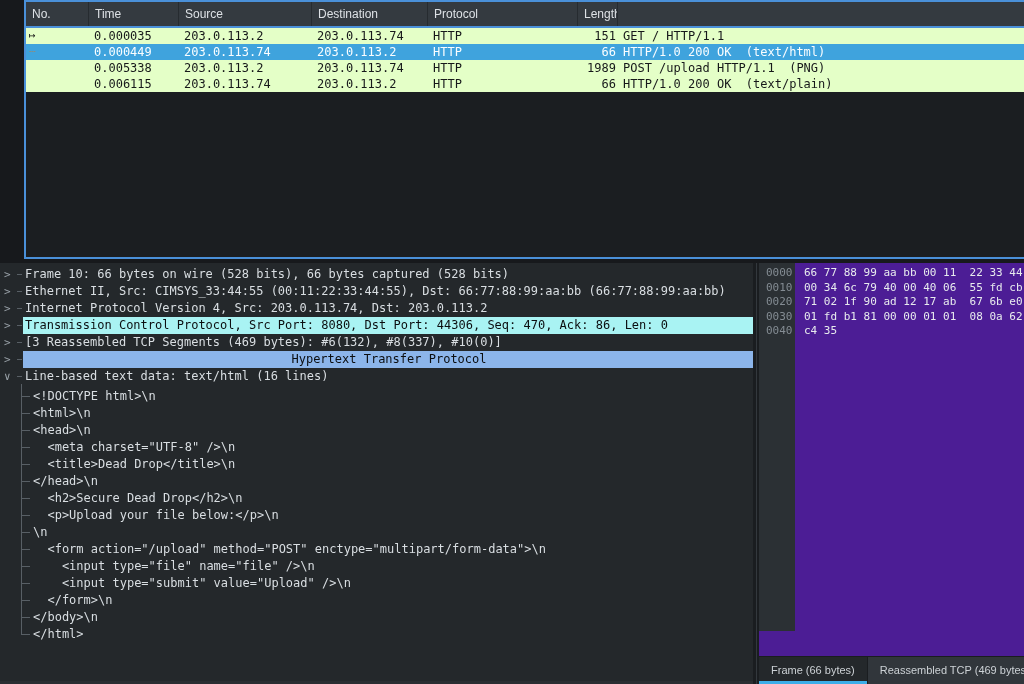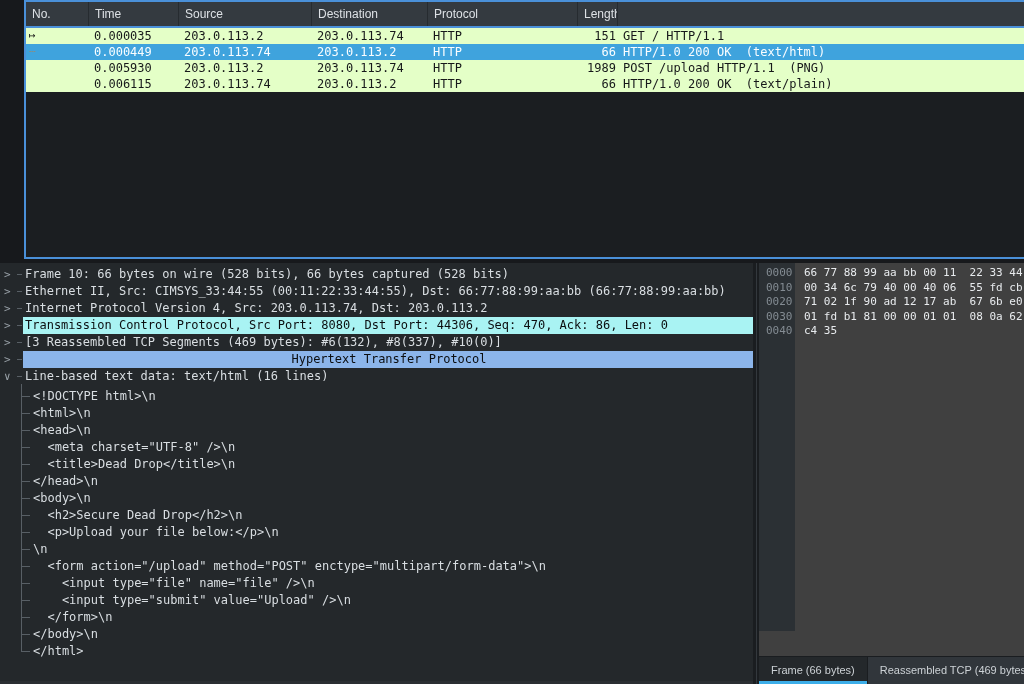--- a/index.html
+++ b/index.html
@@ -44,21 +44,21 @@
   .tline{position:relative;padding-left:12px;height:17px;overflow:hidden;
     font:12px/17px "DejaVu Sans Mono",monospace;color:#d9dee2;white-space:pre;}
   .tline::before{content:'';position:absolute;left:0;top:8px;width:9px;height:1px;background:#585f65;}
 
   
   .vsplit{position:absolute;top:263px;left:753px;width:6px;bottom:0;background:#1a1d20;}
   .vsplit::after{content:'';position:absolute;left:3px;top:0;bottom:0;width:1px;background:#33383d;}
 
   
   .bytes-pane{position:absolute;top:263px;left:759px;right:0;bottom:0;display:flex;
-    flex-direction:column;background:#404040;}
+    flex-direction:column;background:#4c1d95;}
   .hex-area{flex:1;position:relative;overflow:hidden;padding-top:3px;}
   .hex-area::before{content:'';position:absolute;left:0;top:0;bottom:0;width:36px;background:#2b3034;}
   .hex-row{position:relative;display:flex;height:14.5px;white-space:pre;
     font:11px/14.5px "DejaVu Sans Mono",monospace;}
   .hex-offset{width:36px;flex:none;padding-left:7px;box-sizing:border-box;color:#848c93;}
   .hex-bytes{flex:1;padding-left:9px;color:#e8ebee;overflow:hidden;}
   .tabbar{height:27px;display:flex;background:#2e3338;border-top:1px solid #1a1d20;flex:none;margin-top:25px;}
   .btab{box-sizing:border-box;padding:0 12px;font:11px/26px "Liberation Sans",sans-serif;
     color:#ccd1d5;white-space:nowrap;}
   .state-active{background:#24282b;box-shadow:inset 0 -3px 0 var(--tab-underline,#3daee9);}
@@ -99,21 +99,21 @@
         <span class="pcell pc-l w3">203.0.113.2</span>
         <span class="pcell pc-l w4">HTTP</span>
         <span class="pcell pc-len w5">66</span>
         <span class="pcell pc-l w6">HTTP/1.0 200 OK  (text/html)</span>
       </div>
 
       <div class="prow">
         <span class="pcell pc-no w0">
           <span class="marker"></span>
         </span>
-        <span class="pcell pc-l w1">0.005930</span>
+        <span class="pcell pc-l w1">0.005338</span>
         <span class="pcell pc-l w2">203.0.113.2</span>
         <span class="pcell pc-l w3">203.0.113.74</span>
         <span class="pcell pc-l w4">HTTP</span>
         <span class="pcell pc-len w5">1989</span>
         <span class="pcell pc-l w6">POST /upload HTTP/1.1  (PNG)</span>
       </div>
 
       <div class="prow">
         <span class="pcell pc-no w0">
           <span class="marker"></span>
@@ -180,21 +180,20 @@
       <div class="tline">&lt;html&gt;\n</div>
 
       <div class="tline">&lt;head&gt;\n</div>
 
       <div class="tline">  &lt;meta charset="UTF-8" /&gt;\n</div>
 
       <div class="tline">  &lt;title&gt;Dead Drop&lt;/title&gt;\n</div>
 
       <div class="tline">&lt;/head&gt;\n</div>
 
-      <div class="tline">&lt;body&gt;\n</div>
 
       <div class="tline">  &lt;h2&gt;Secure Dead Drop&lt;/h2&gt;\n</div>
 
       <div class="tline">  &lt;p&gt;Upload your file below:&lt;/p&gt;\n</div>
 
       <div class="tline">\n</div>
 
       <div class="tline">  &lt;form action="/upload" method="POST" enctype="multipart/form-data"&gt;\n</div>
 
       <div class="tline">    &lt;input type="file" name="file" /&gt;\n</div>

